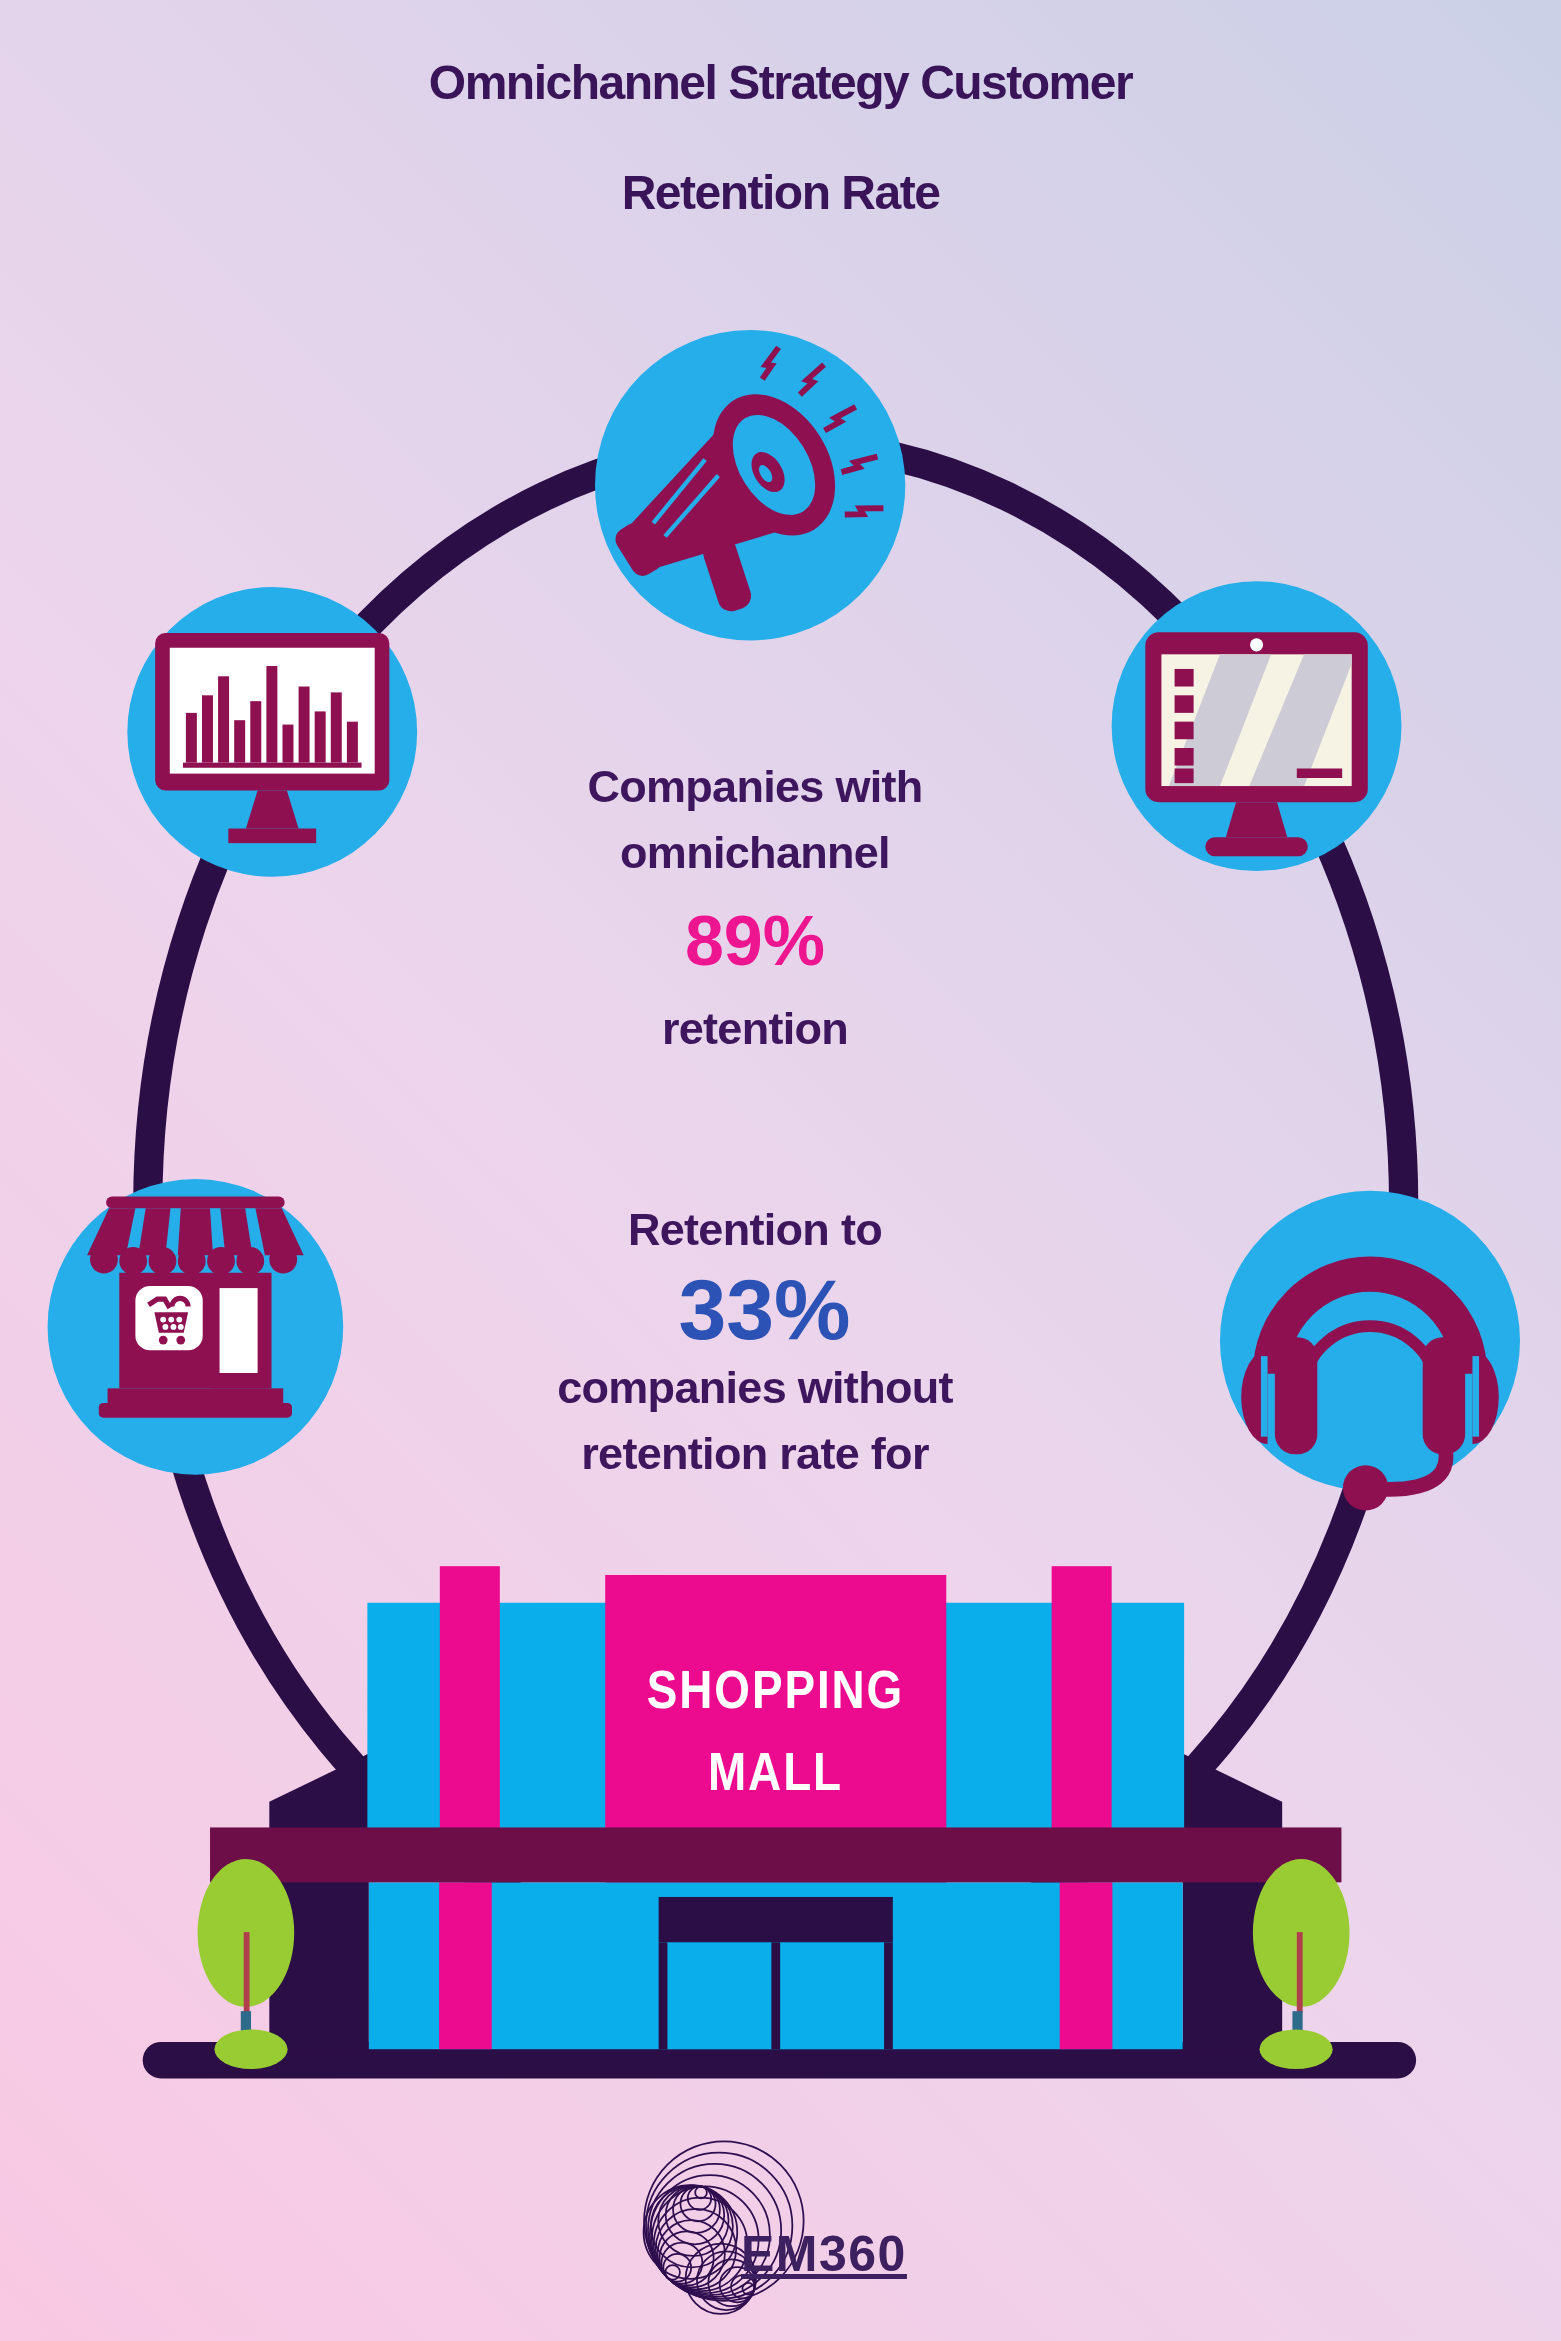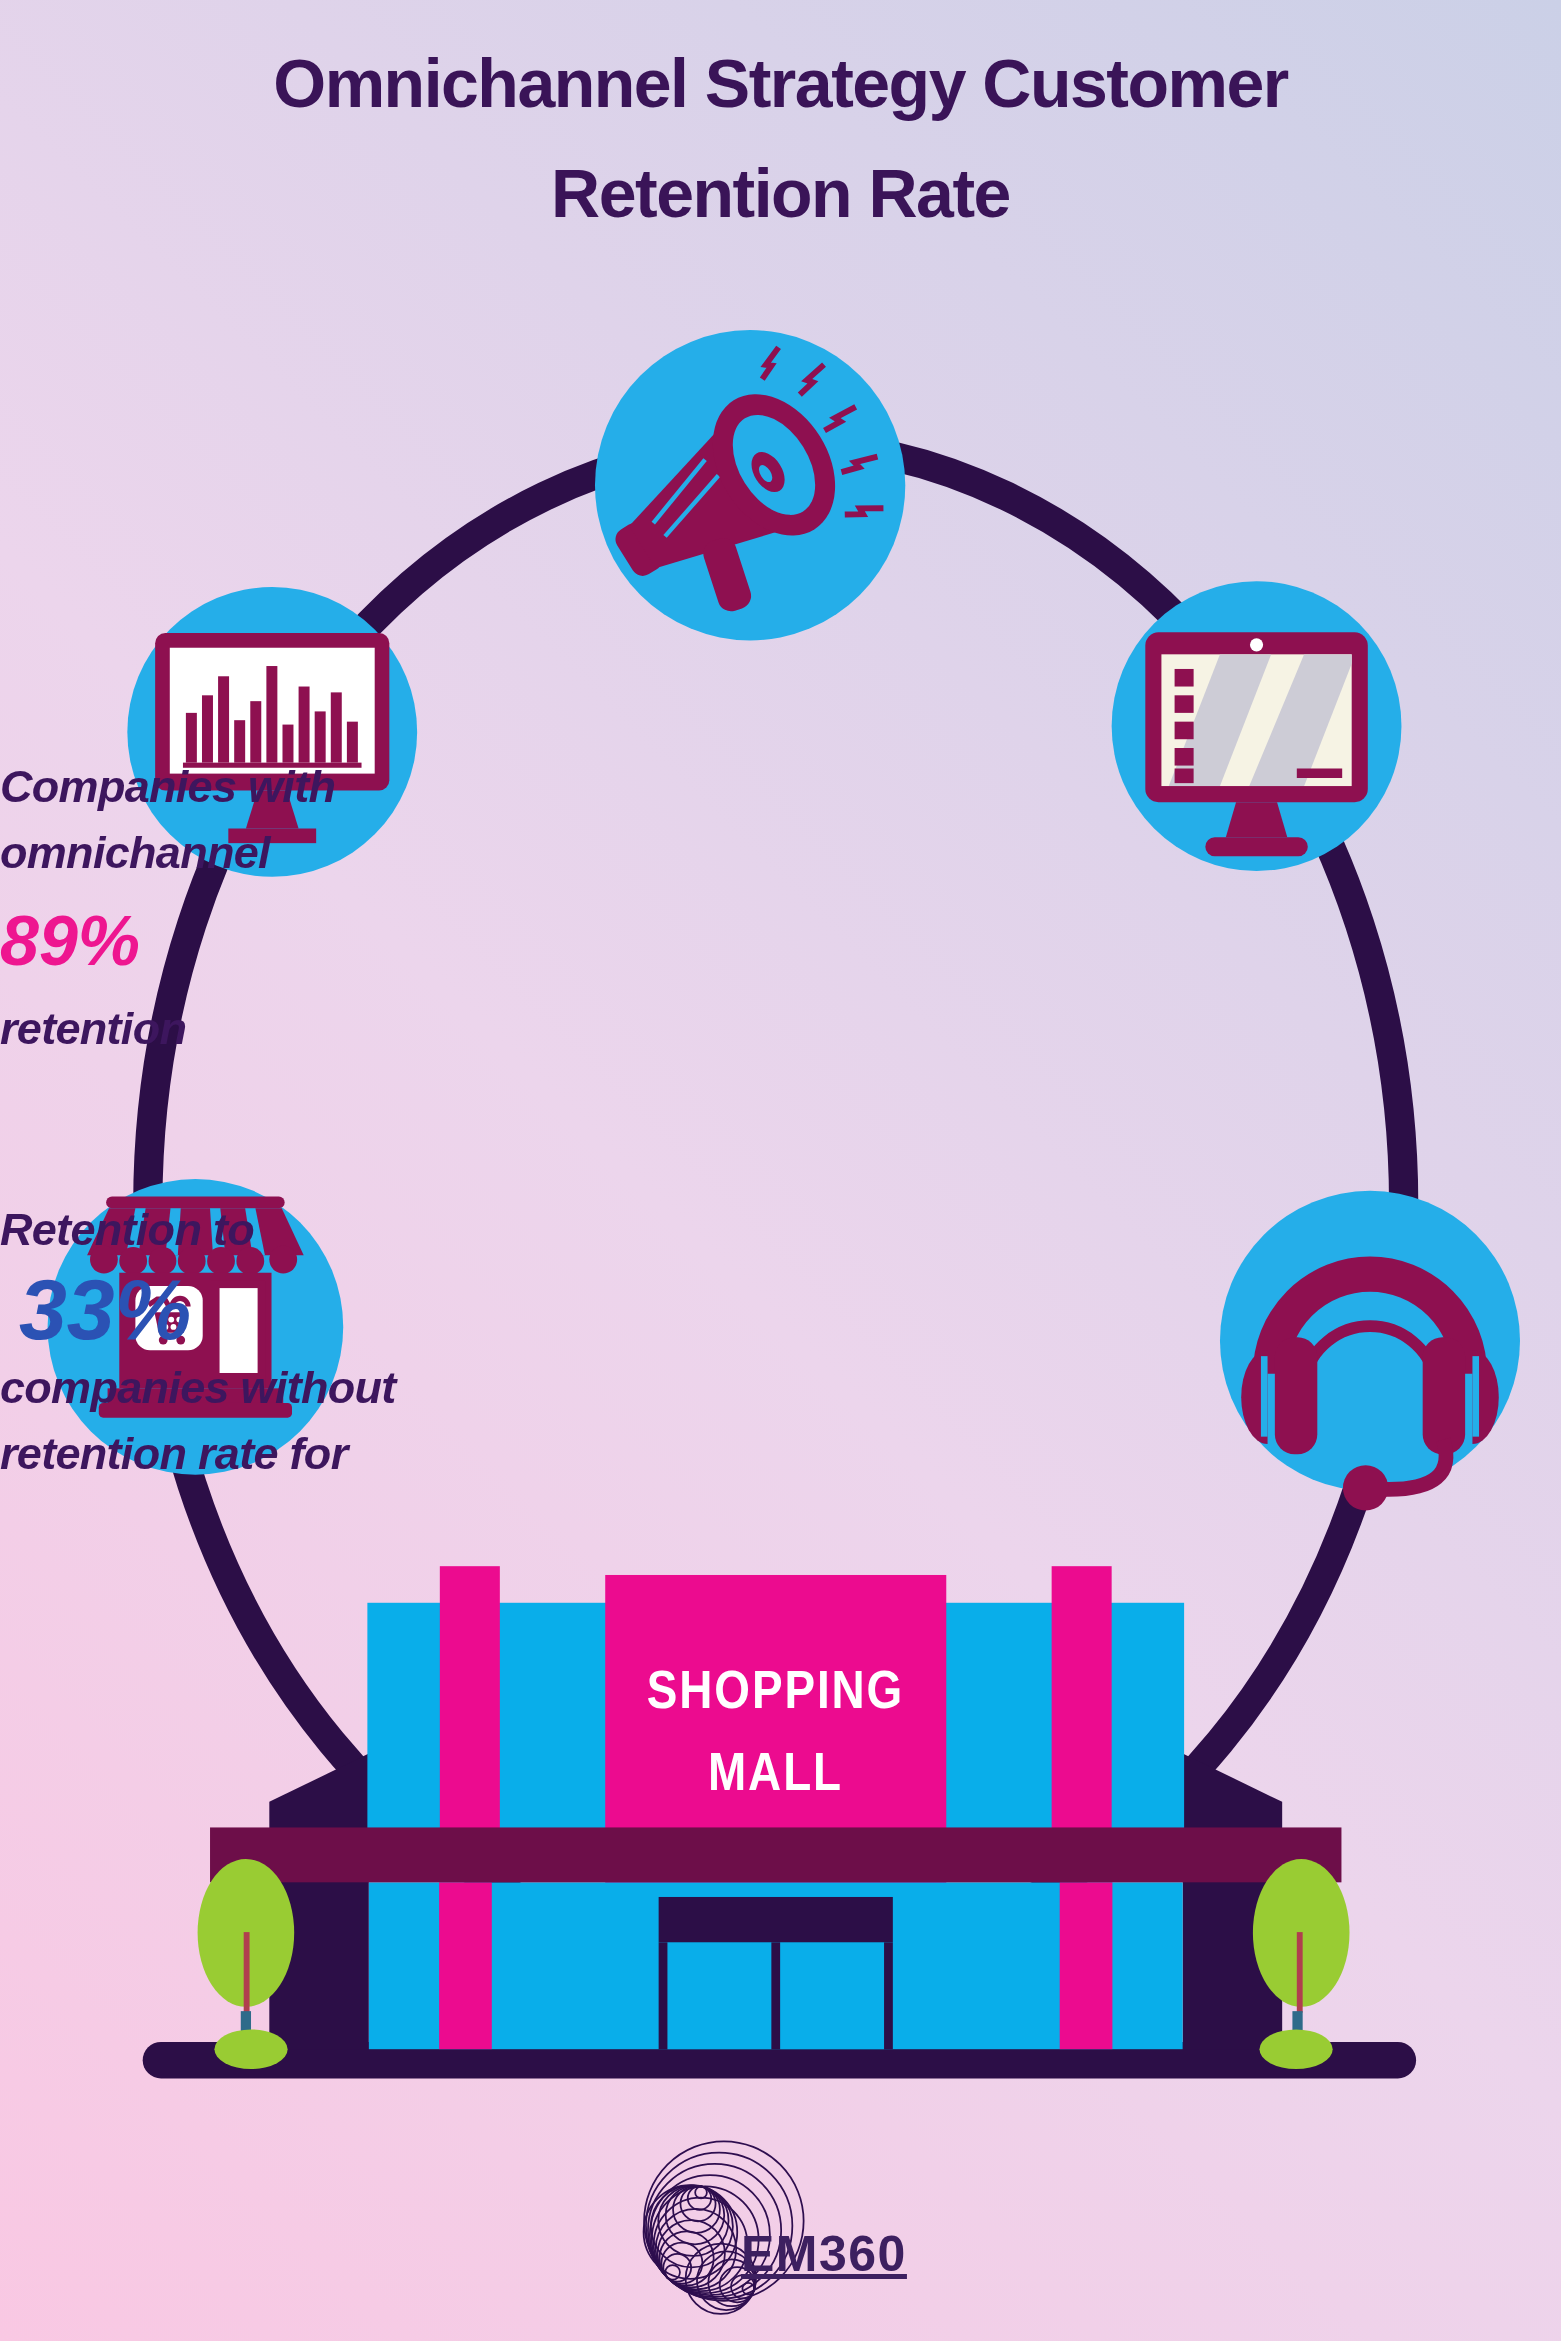--- a/index.html
+++ b/index.html
@@ -2,23 +2,23 @@
 <html style="font-size:11.7px"><head>
 <meta charset="utf-8">
 <style>
   html,body{margin:0;padding:0;}
   body{font-family:"Liberation Sans", sans-serif;}
   .canvas{position:relative;width:1561px;height:2342px;overflow:hidden;
     background:linear-gradient(45deg,#f9c8e3 0%,#ecd5ec 46%,#cbd0e7 100%);}
   .abs{position:absolute;}
   svg.layer{position:absolute;left:0;top:0;}
   .title{top:28px;left:0;width:1561px;text-align:center;
-    font-size:68px;font-weight:bold;letter-spacing:-1.5px;line-height:110px;
+    font-size:48px;font-weight:bold;letter-spacing:-1.5px;line-height:110px;
     color:#3a1458;margin:0;}
-  .stat{left:0;width:1478px;color:#3d165e;font-weight:bold;font-style:italic;}
+  .stat{left:16px;width:1478px;text-align:center;color:#3d165e;font-weight:bold;}
   .stat .line{font-size:45px;line-height:66px;letter-spacing:-0.7px;}
   .stat1{top:754px;}
   .stat2{top:1197px;}
   .stat .big-pink{font-size:70px;line-height:110px;color:#ee1690;letter-spacing:0;}
   .stat .big-blue{font-size:86px;line-height:92px;color:#2b52b4;letter-spacing:0;margin-left:19px;}
   .sign-text{top:1648px;left:605px;width:341px;text-align:center;color:#ffffff;
     font-size:54px;font-weight:bold;line-height:82px;letter-spacing:2.2px;
     transform:scaleX(0.85);}
   .brand{top:2225px;left:741px;width:293px;text-align:left;color:#3d2060;
     font-size:50px;font-weight:600;letter-spacing:1.5px;text-decoration:underline;}

